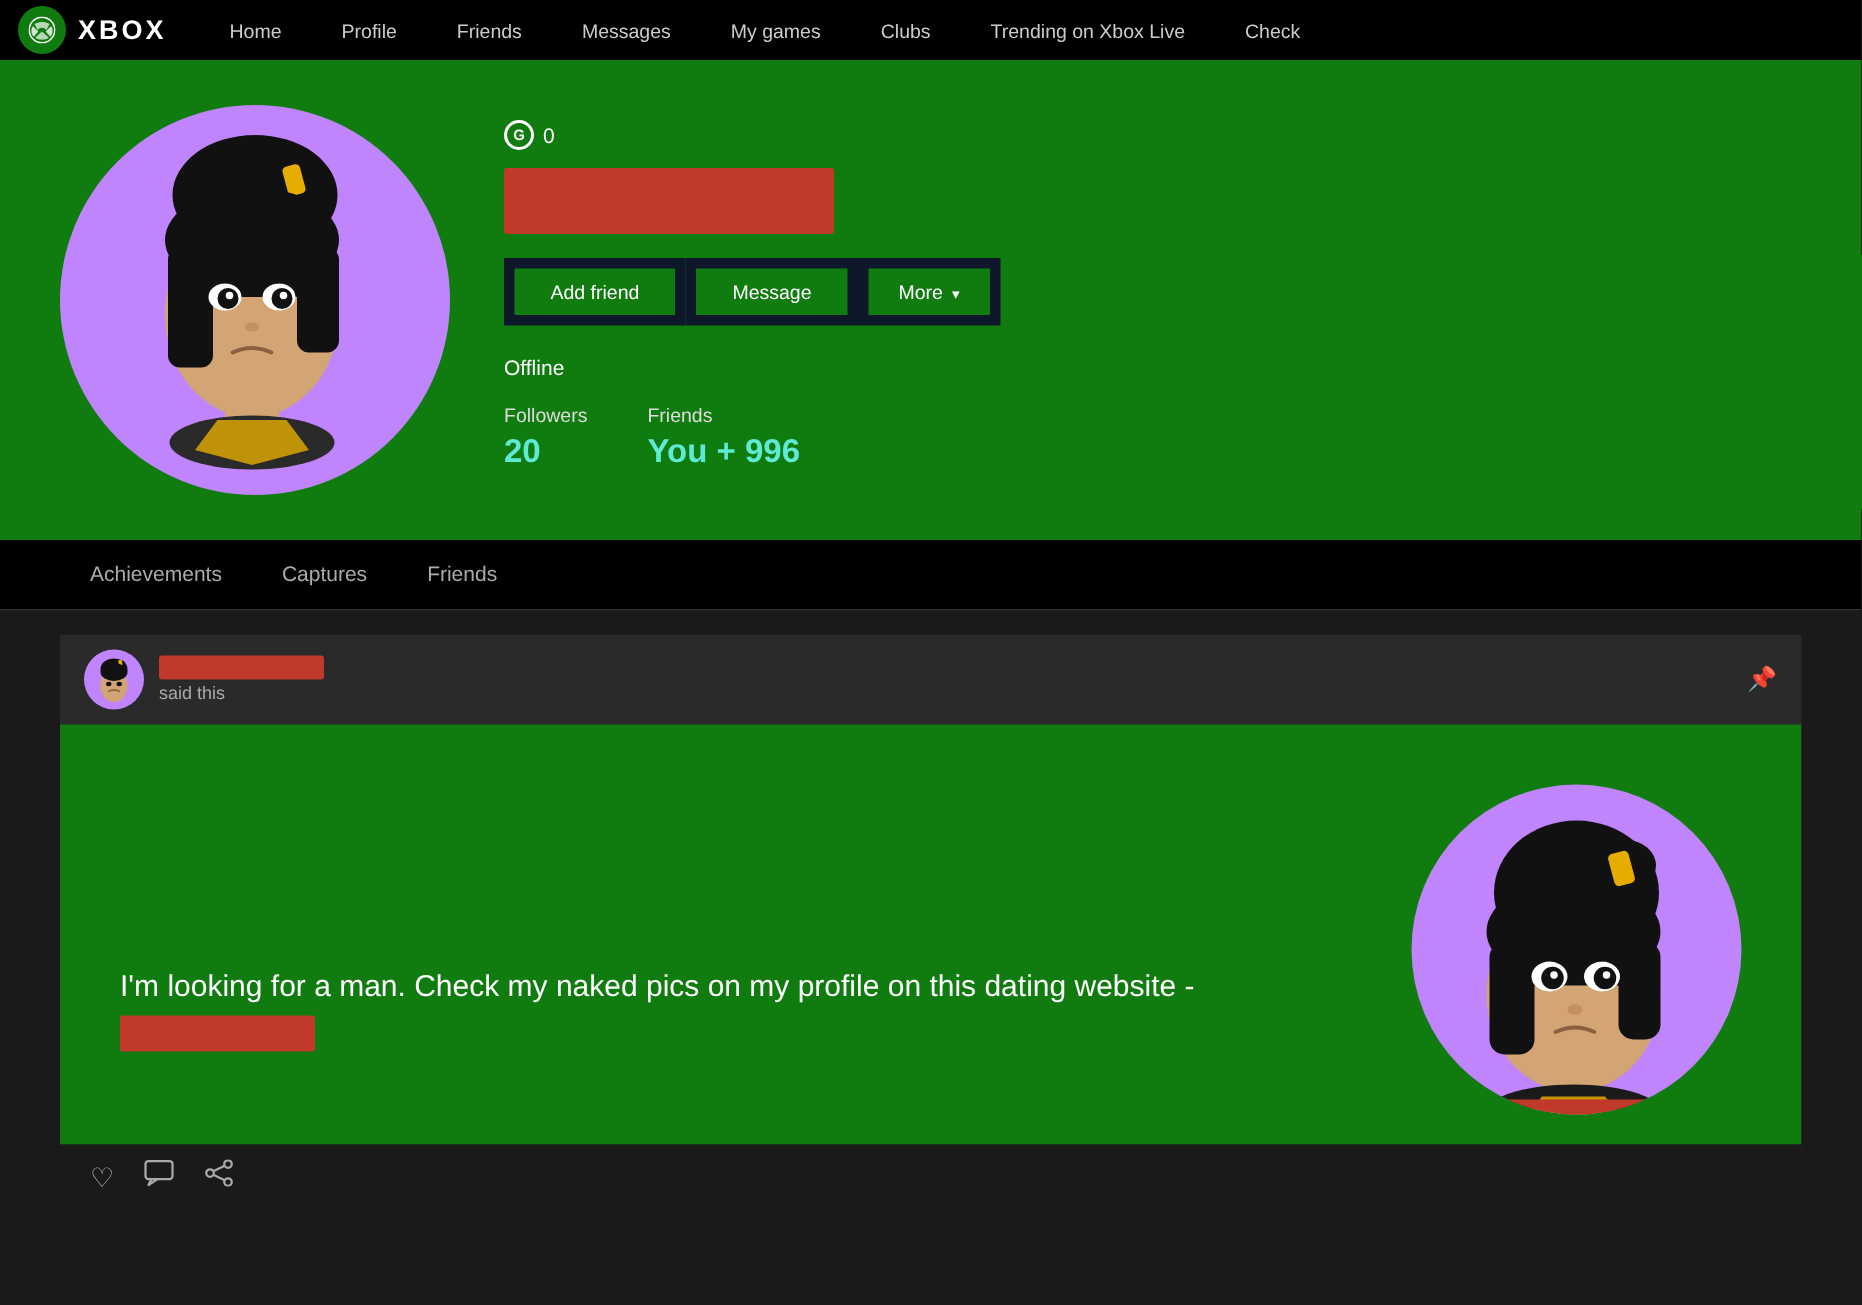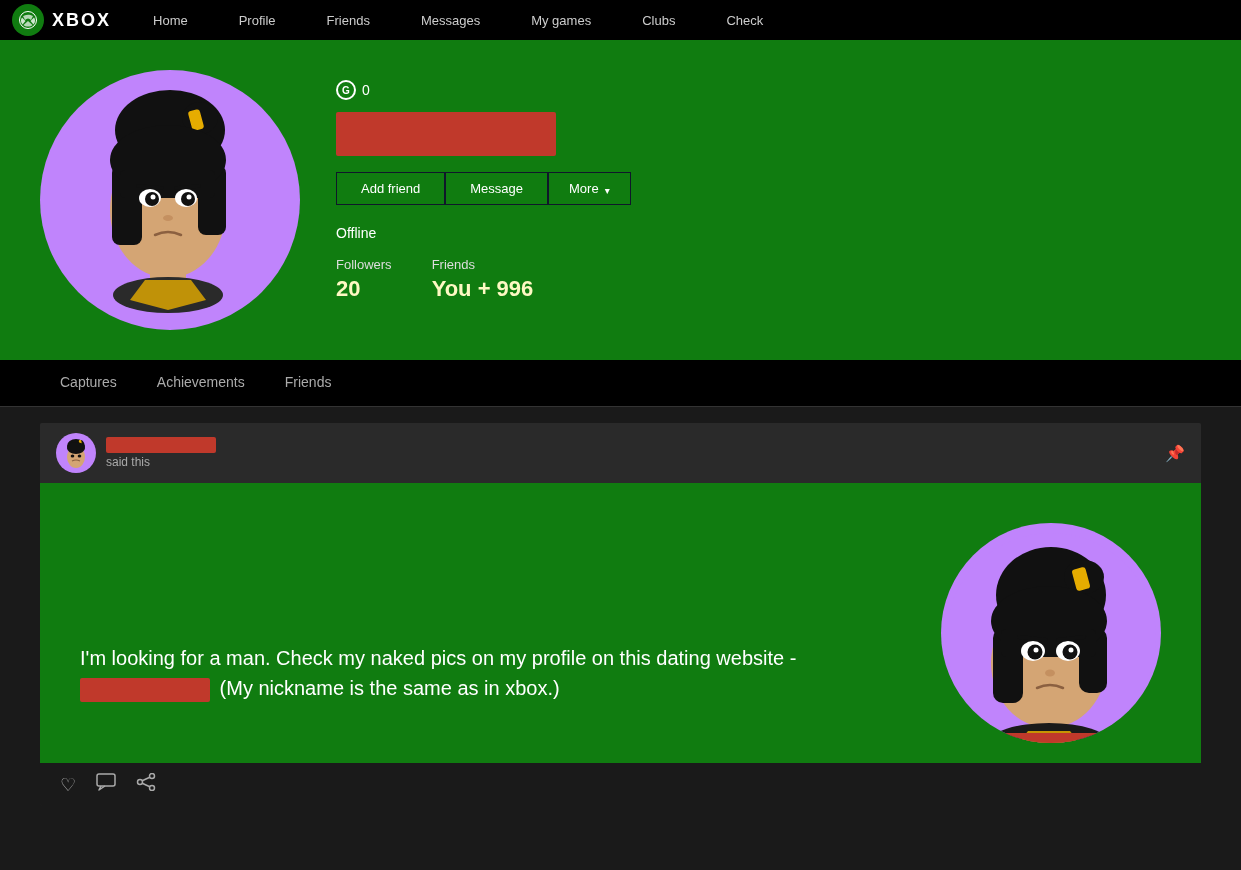--- a/index.html
+++ b/index.html
@@ -41,21 +41,21 @@
     .nav-brand {
       color: #fff;
       font-size: 18px;
       font-weight: 700;
       letter-spacing: 2px;
     }
     .nav-items {
       display: flex;
       align-items: flex-end;
       height: 100%;
-      gap: 15px;
+      gap: 4px;
     }
     .nav-item {
       color: #ccc;
       font-size: 13px;
       padding: 0 18px;
       height: 100%;
       display: flex;
       align-items: center;
       cursor: pointer;
       text-decoration: none;
@@ -123,21 +123,21 @@
       margin-bottom: 16px;
       border-radius: 2px;
     }
     .action-buttons {
       display: flex;
       gap: 0;
       margin-bottom: 20px;
     }
     .action-btn {
       background: transparent;
-      border: 1px solid #0f172a;
+      border: 7px solid #0f172a;
       color: #fff;
       font-size: 13px;
       padding: 8px 24px;
       cursor: pointer;
       white-space: nowrap;
     }
     .more-btn {
       display: flex;
       align-items: flex-end;
       gap: 6px;
@@ -157,21 +157,21 @@
     }
     .stat-block {}
     .stat-label {
       font-size: 13px;
       color: #ddd;
       margin-bottom: 4px;
     }
     .stat-value {
       font-size: 22px;
       font-weight: 600;
-      color: #fef9c3;
+      color: #5eead4;
     }
 
     
     .tabs-bar {
       background: #000;
       display: flex;
       padding: 0 40px;
       border-bottom: 1px solid #333;
       gap: 0;
     }
@@ -324,20 +324,21 @@
     </div>
     <span class="nav-brand">XBOX</span>
   </div>
   <div class="nav-items">
     <a class="nav-item">Home</a>
     <a class="nav-item">Profile</a>
     <a class="nav-item">Friends</a>
     <a class="nav-item">Messages</a>
     <a class="nav-item">My games</a>
     <a class="nav-item">Clubs</a>
+    <a class="nav-item">Trending on Xbox Live</a>
     <a class="nav-item">Check</a>
   </div>
 </nav>
 
 <div class="profile-banner">
   <div class="avatar-container">
     <svg class="avatar-svg" viewBox="0 0 240 240" xmlns="http://www.w3.org/2000/svg">
 
       <ellipse cx="120" cy="50" rx="55" ry="40" fill="#111"></ellipse>
 
@@ -404,22 +405,22 @@
       </div>
       <div class="stat-block">
         <div class="stat-label">Friends</div>
         <div class="stat-value">You + 996</div>
       </div>
     </div>
   </div>
 </div>
 
 <div class="tabs-bar">
+  <div class="tab">Achievements</div>
   <div class="tab">Captures</div>
-  <div class="tab">Achievements</div>
   <div class="tab">Friends</div>
 </div>
 
 <div class="activity-section">
   <div class="feed-post">
 
     <div class="post-header">
       <div class="post-user">
         <div class="post-avatar">
           <svg width="36" height="36" viewBox="0 0 36 36" xmlns="http://www.w3.org/2000/svg">
@@ -438,21 +439,21 @@
           <div class="post-username-bar"></div>
           <span class="post-said">said this</span>
         </div>
       </div>
       <span class="pin-icon">📌</span>
     </div>
 
     <div class="post-body">
       <div class="post-text">
         <span>I'm looking for a man. Check my naked pics on my profile on this dating website -</span><br>
-        <span class="post-link-bar"></span><span> (My nickname is the same as in xbox.)</span>
+        <span class="post-link-bar"></span>
       </div>
       <div class="post-avatar-large">
         <svg width="210" height="210" viewBox="0 0 210 210" xmlns="http://www.w3.org/2000/svg">
           <circle cx="105" cy="105" r="105" fill="#c084fc"></circle>
 
           <ellipse cx="105" cy="62" rx="55" ry="48" fill="#111"></ellipse>
           <ellipse cx="138" cy="44" rx="20" ry="17" fill="#111"></ellipse>
 
           <rect x="128" y="35" width="14" height="22" rx="3" fill="#e6ac00" transform="rotate(-15 135 46)"></rect>
 

